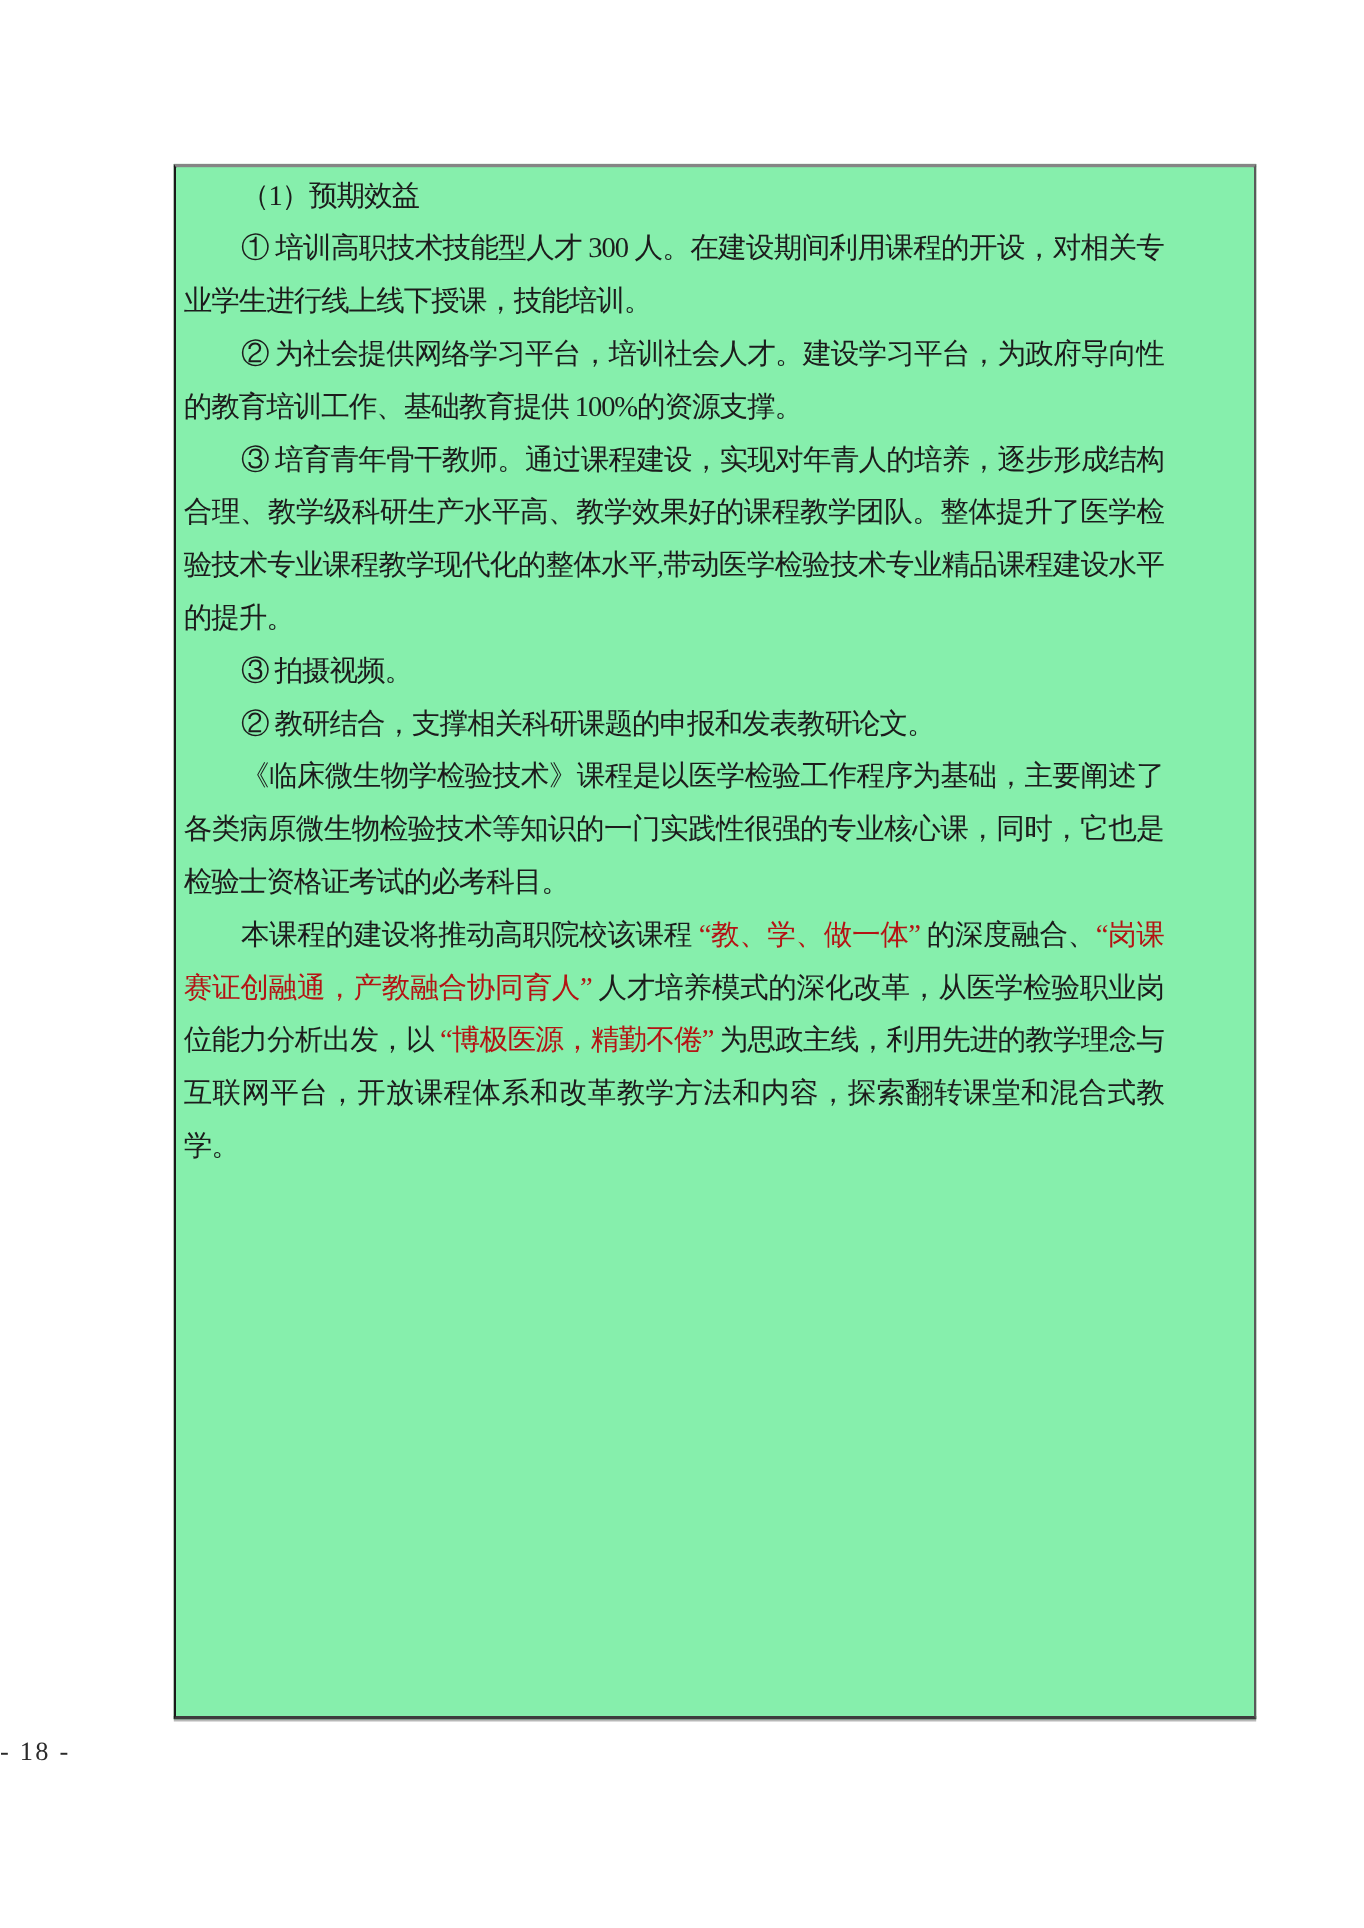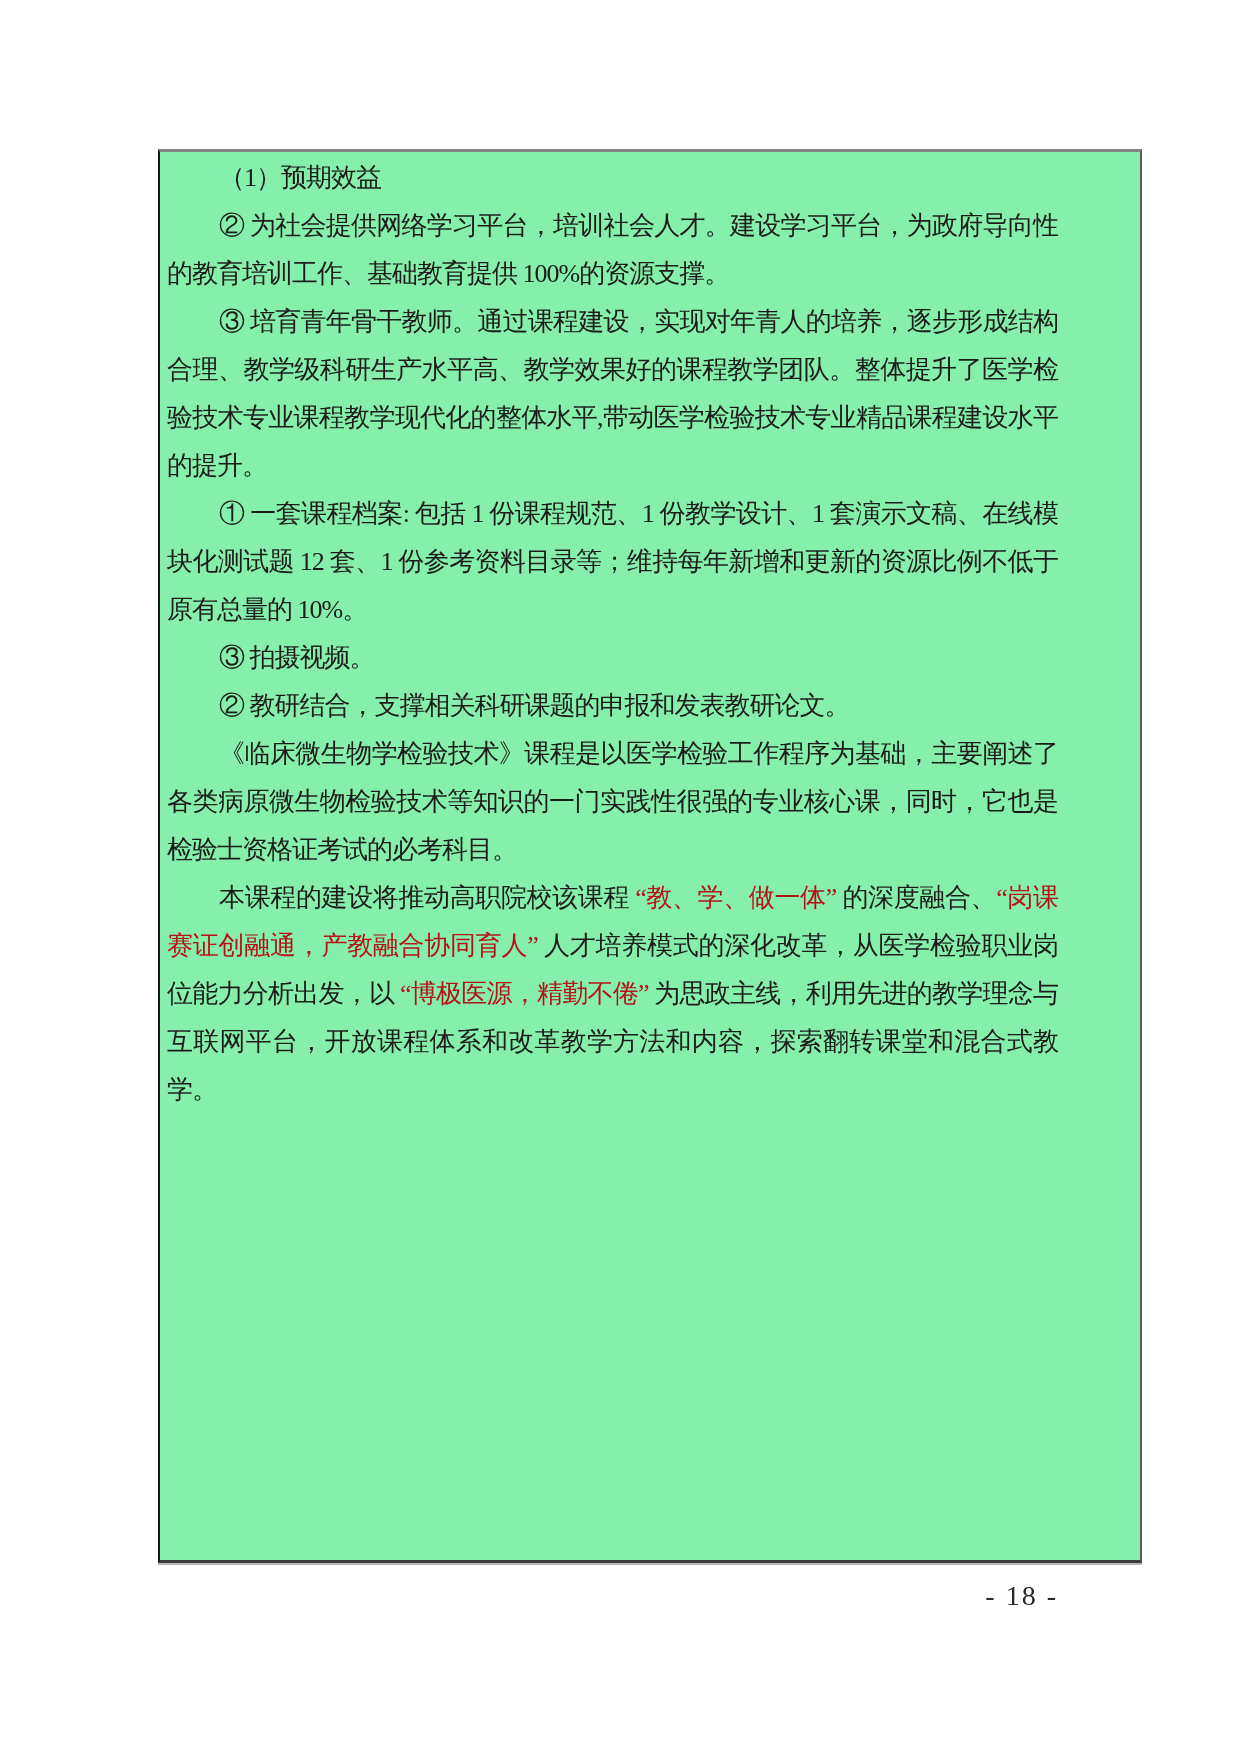--- a/index.html
+++ b/index.html
@@ -54,36 +54,35 @@
   }
   .red-bold {
     color: var(--accent-red, #b41414);
     font-weight: normal;
   }
   .page-number {
     position: absolute;
     top: 1580px;
     left: 0;
     width: 1058px;
-    text-align: right;
-    font-size: 28px;
+    font-size: 24px;
     color: #2a2a2a;
     letter-spacing: 2px;
   }
 </style>
 </head>
 <body>
 
 <div class="page">
   <div class="doc-box">
     <div class="doc-content">
         <p class="para body"><span>（1）预期效益</span></p>
+        <p class="para body"><span>① 培训高职技术技能型人才 300 人。在建设期间利用课程的开设，对相关专业学生进行线上线下授课，技能培训。</span></p>
         <p class="para body"><span>② 为社会提供网络学习平台，培训社会人才。建设学习平台，为政府导向性的教育培训工作、基础教育提供 100%的资源支撑。</span></p>
         <p class="para body"><span>③ 培育青年骨干教师。通过课程建设，实现对年青人的培养，逐步形成结构合理、教学级科研生产水平高、教学效果好的课程教学团队。整体提升了医学检验技术专业课程教学现代化的整体水平,带动医学检验技术专业精品课程建设水平的提升。</span></p>
-        <p class="para body"><span>① 一套课程档案: 包括 1 份课程规范、1 份教学设计、1 套演示文稿、在线模块化测试题 12 套、1 份参考资料目录等；维持每年新增和更新的资源比例不低于原有总量的 10%。</span></p>
         <p class="para body"><span>③ 拍摄视频。</span></p>
         <p class="para body"><span>② 教研结合，支撑相关科研课题的申报和发表教研论文。</span></p>
         <p class="para body"><span>《临床微生物学检验技术》课程是以医学检验工作程序为基础，主要阐述了各类病原微生物检验技术等知识的一门实践性很强的专业核心课，同时，它也是检验士资格证考试的必考科目。</span></p>
         <p class="para body"><span>本课程的建设将推动高职院校该课程 </span><span class="red-bold">“教、学、做一体”</span><span> 的深度融合、</span><span class="red-bold">“岗课赛证创融通，产教融合协同育人”</span><span> 人才培养模式的深化改革，从医学检验职业岗位能力分析出发，以 </span><span class="red-bold">“博极医源，精勤不倦”</span><span> 为思政主线，利用先进的教学理念与互联网平台，开放课程体系和改革教学方法和内容，探索翻转课堂和混合式教学。</span></p>
       </div>
   </div>
   <div class="page-number">- 18 -</div>
 </div>
 
 </body></html>

